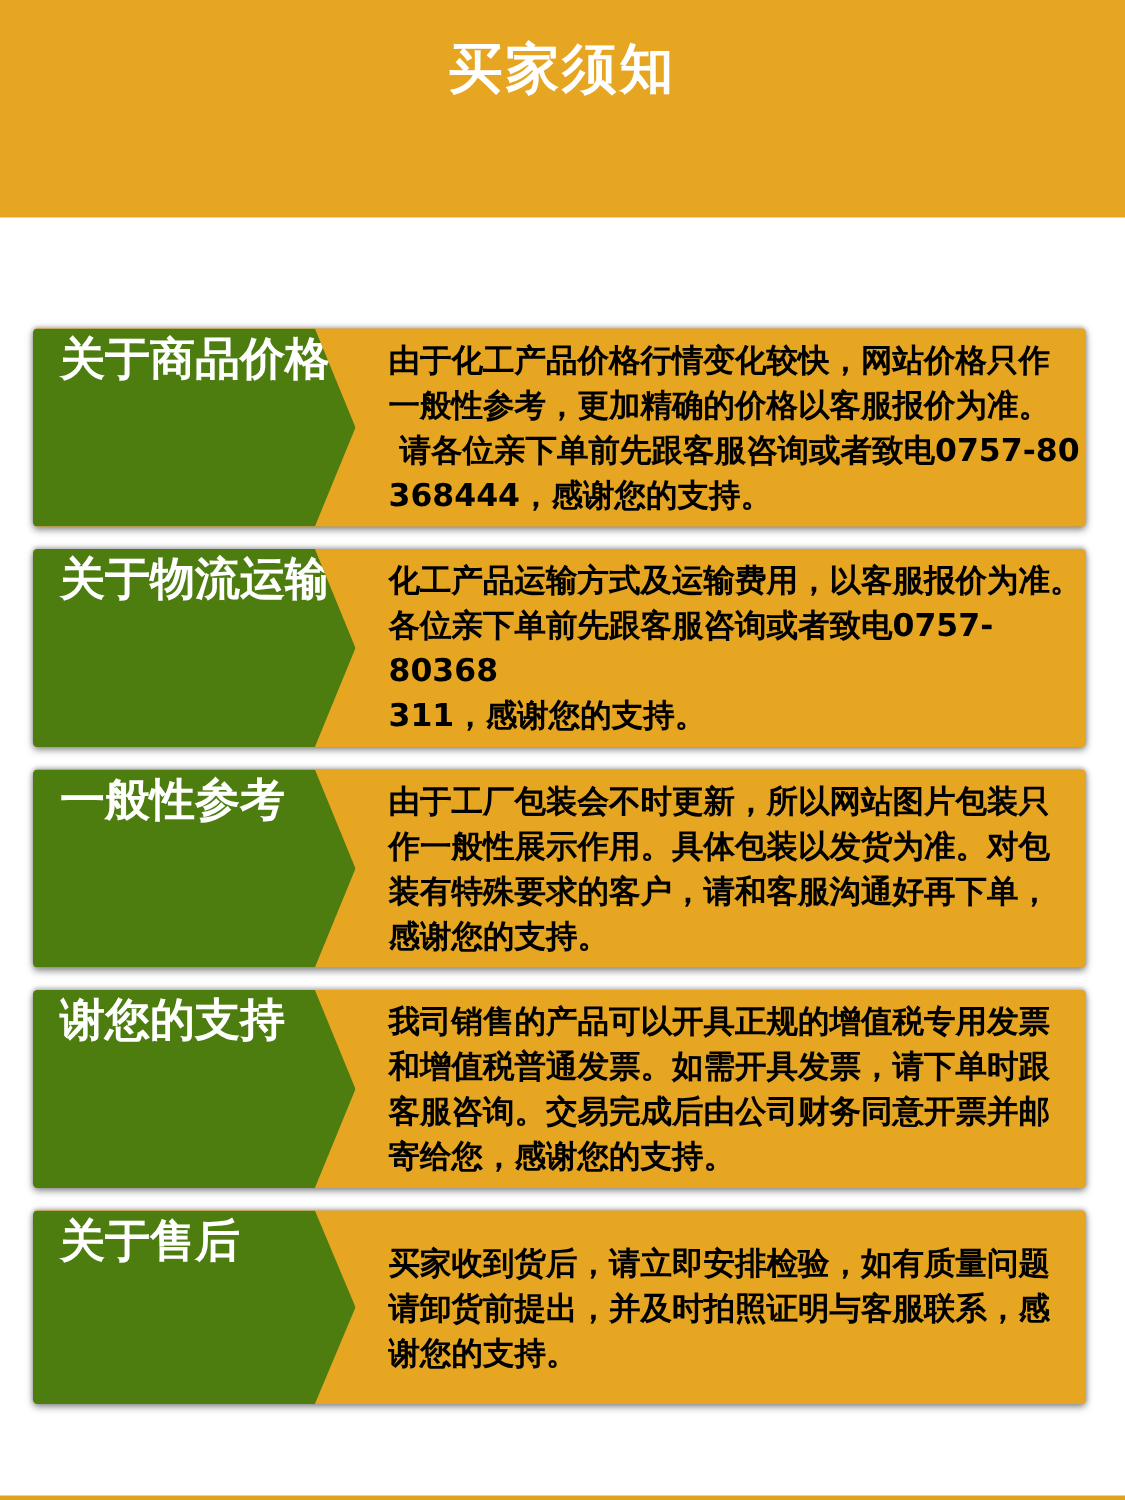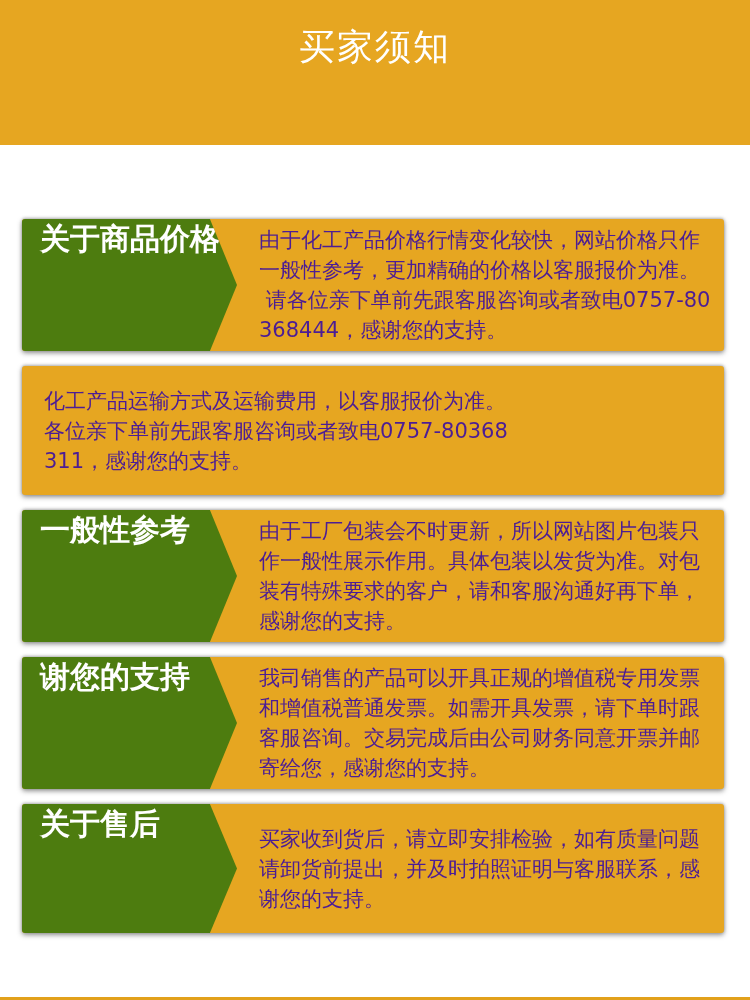--- a/index.html
+++ b/index.html
@@ -17,21 +17,21 @@
     width:750px;height:145px;
     background:#e6a621;
     color:#ffffff;
     text-align:center;
     box-sizing:border-box;
     padding-top:26px;
   }
   .banner h1{
     margin:0;
     font-size:36px;
-    font-weight:normal;
+    font-weight:bold;
     line-height:42px;
     letter-spacing:2px;
   }
   .subtitle-row{
     margin-top:12px;
     display:flex;
     align-items:center;
     justify-content:center;
   }
   .subtitle-row .decor-line{
@@ -85,23 +85,23 @@
   .card-content{
     flex:1;
     display:flex;
     flex-direction:column;
     justify-content:center;
     box-sizing:border-box;
     padding:6px 0 6px 22px;
   }
   .card-content p{
     margin:0;
-    color:#4c1d95;
+    color:#000000;
     font-size:21px;
-    font-weight:normal;
+    font-weight:bold;
     line-height:30px;
     white-space:pre-wrap;
   }
 
   
   .bottom-bar{
     position:absolute;
     left:0;bottom:0;
     width:750px;height:3px;
     background:#e2a11b;
@@ -124,20 +124,23 @@
       </div>
       <div class="card-content">
         <p>由于化工产品价格行情变化较快，网站价格只作
 一般性参考，更加精确的价格以客服报价为准。
  请各位亲下单前先跟客服咨询或者致电0757-80
 368444，感谢您的支持。</p>
       </div>
     </section>
 
     <section class="card">
+      <div class="card-label">
+        <span>关于物流运输</span>
+      </div>
       <div class="card-content">
         <p>化工产品运输方式及运输费用，以客服报价为准。
 各位亲下单前先跟客服咨询或者致电0757-80368
 311，感谢您的支持。</p>
       </div>
     </section>
 
     <section class="card">
       <div class="card-label">
         <span>一般性参考</span>

